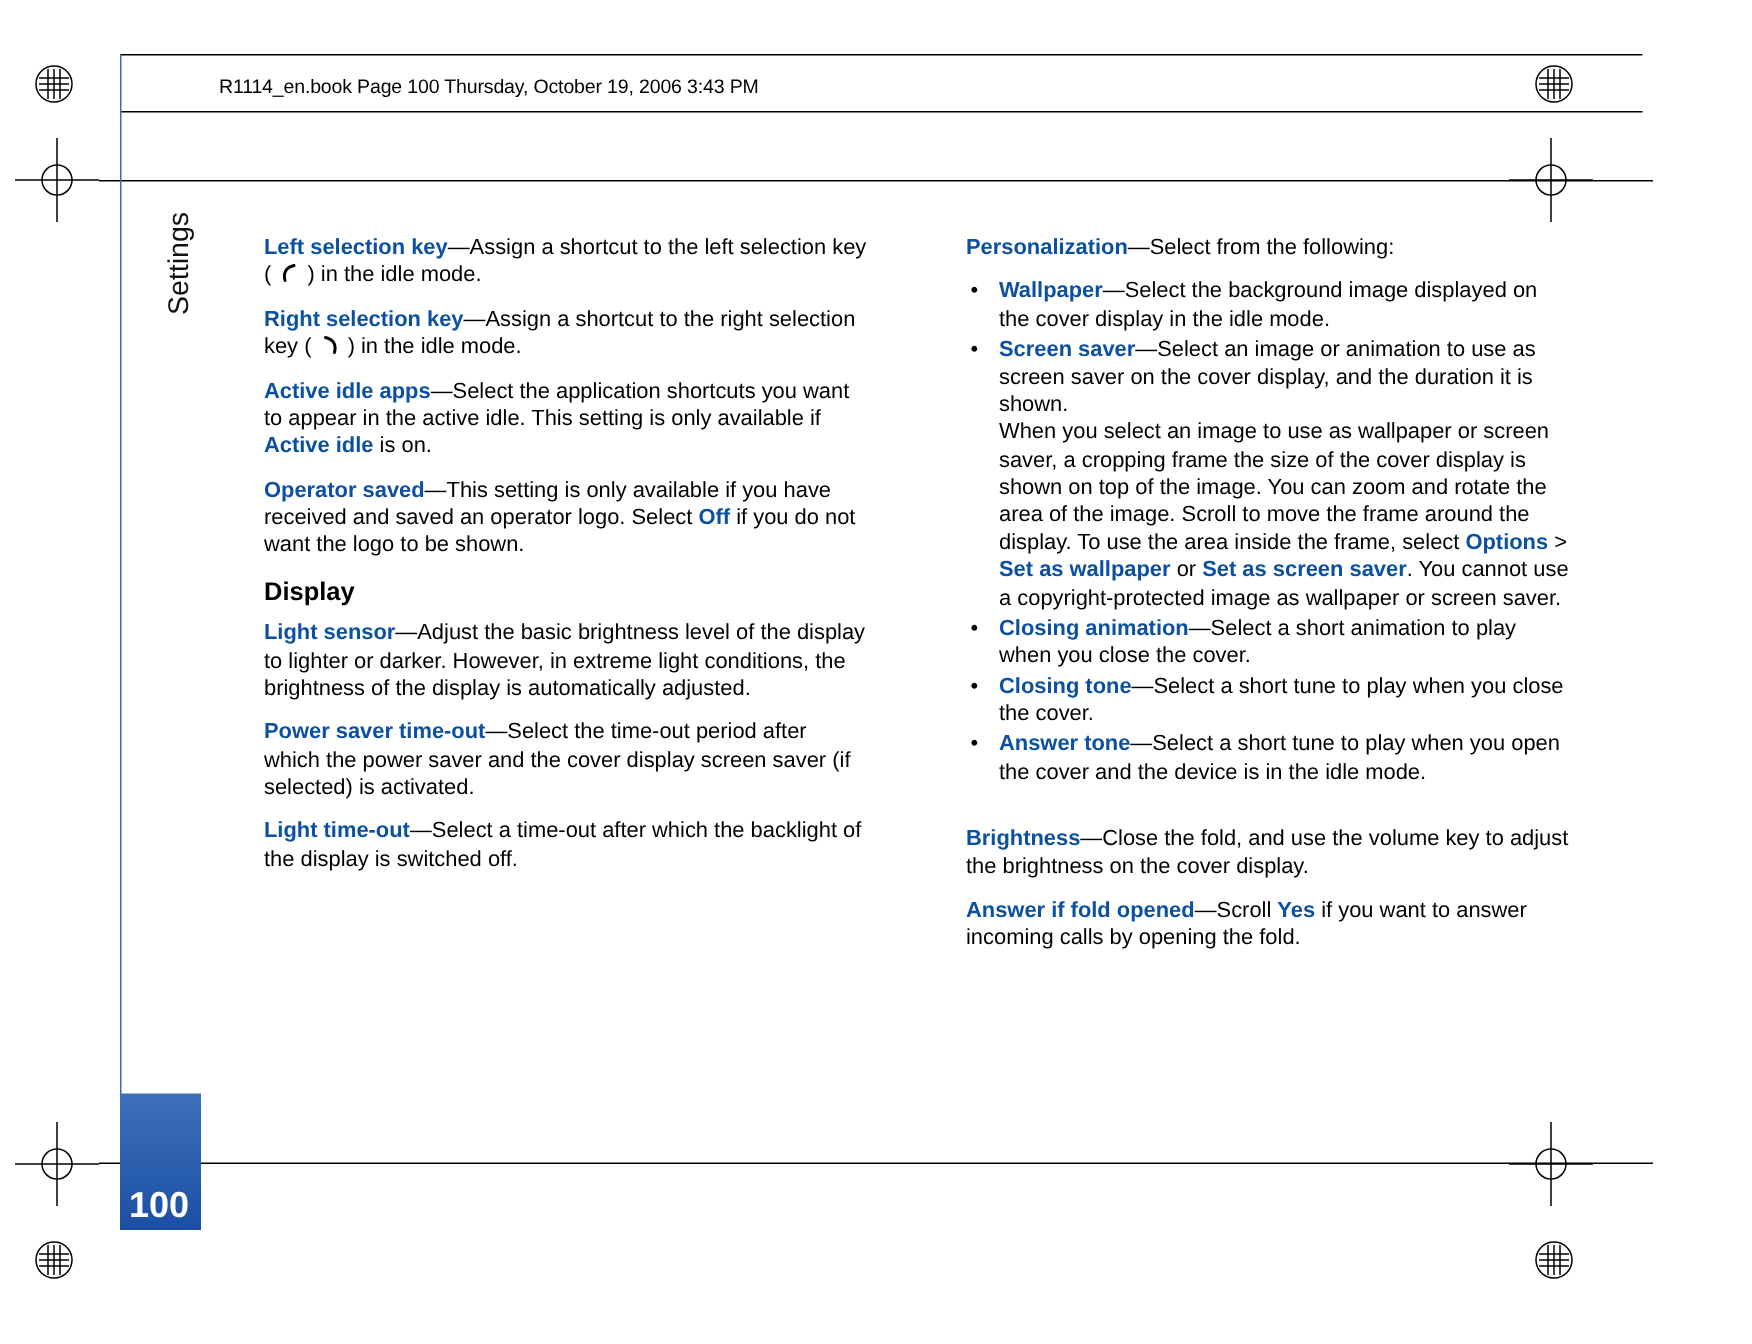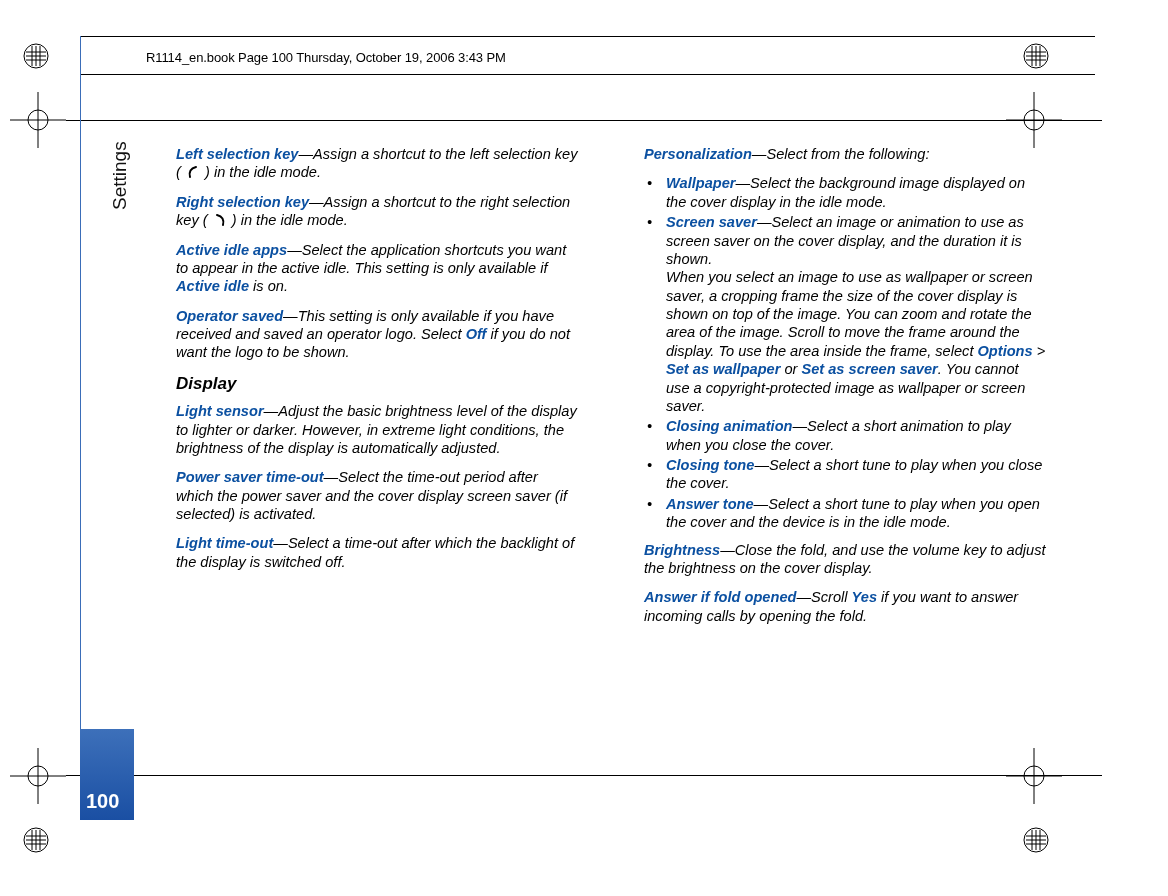--- a/index.html
+++ b/index.html
@@ -12,30 +12,30 @@
   .cross { position: absolute; width: 56px; height: 56px; }
   .cross svg { width: 56px; height: 56px; display: block; }
   .rule-h { position: absolute; height: 1px; background: #000; }
 
   
   .header-text { position: absolute; left: 146px; top: 50px; font-size: 13px; letter-spacing: -0.1px; }
 
   
   .side-rule { position: absolute; left: 80px; top: 36px; width: 1px; height: 784px; background: #3a6db8; }
   .side-tab { position: absolute; left: 80px; top: 729px; width: 54px; height: 91px; background: linear-gradient(180deg, #3d70ba 0%, #1a4fa3 100%); }
-  .page-num { position: absolute; left: 86px; top: 790px; font-size: 20px; font-weight: bold; color: #fff; }
+  .page-num { position: absolute; left: 86px; top: 790px; font-size: 24px; font-weight: bold; color: #fff; }
   .side-label { position: absolute; left: 109px; top: 210px; transform: rotate(-90deg); transform-origin: left top; font-size: 19px; color: #111; letter-spacing: 0px; }
 
   
-  .content { position: absolute; left: 176px; top: 145px; width: 870px; display: flex; gap: 66px; font-style: italic; }
+  .content { position: absolute; left: 176px; top: 156px; width: 870px; display: flex; gap: 66px; }
   .col { width: 412px; font-size: 14.6px; line-height: 1.26; }
   .col p { margin-bottom: 11px; }
   .col h3 { font-size: 17px; font-weight: bold; margin: 6px 0 8px 0; }
   .blue { color: #0b50a1; font-weight: bold; }
-  ul.bullets { list-style: none; margin-bottom: 9px; }
+  ul.bullets { list-style: none; margin-bottom: 26px; }
   ul.bullets > li { position: relative; padding-left: 22px; margin-bottom: 2px; }
   ul.bullets > li::before { content: "•"; position: absolute; left: 3px; top: 0; }
 
   
   .keyglyph { display: inline-block; width: 16px; height: 14px; vertical-align: -2px; }
   .keyglyph svg { width: 16px; height: 14px; }
 </style>
 </head>
 <body>
 

